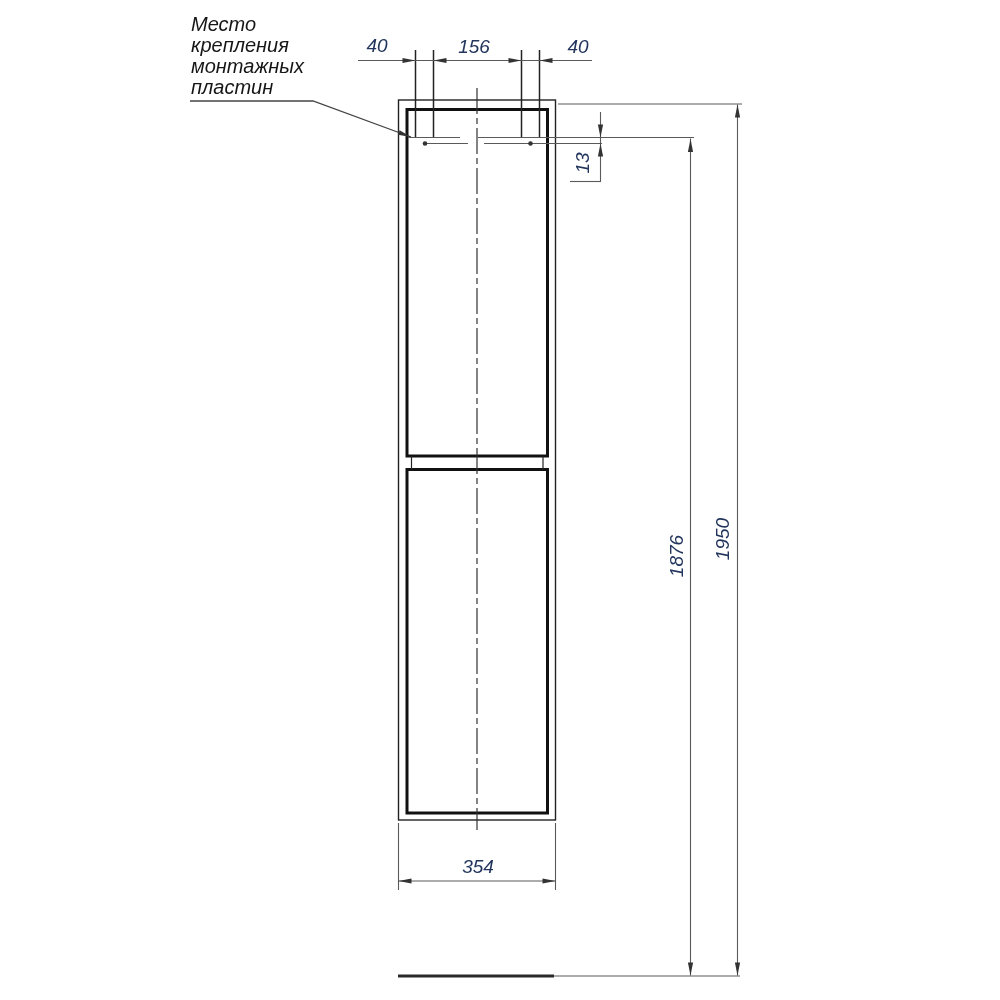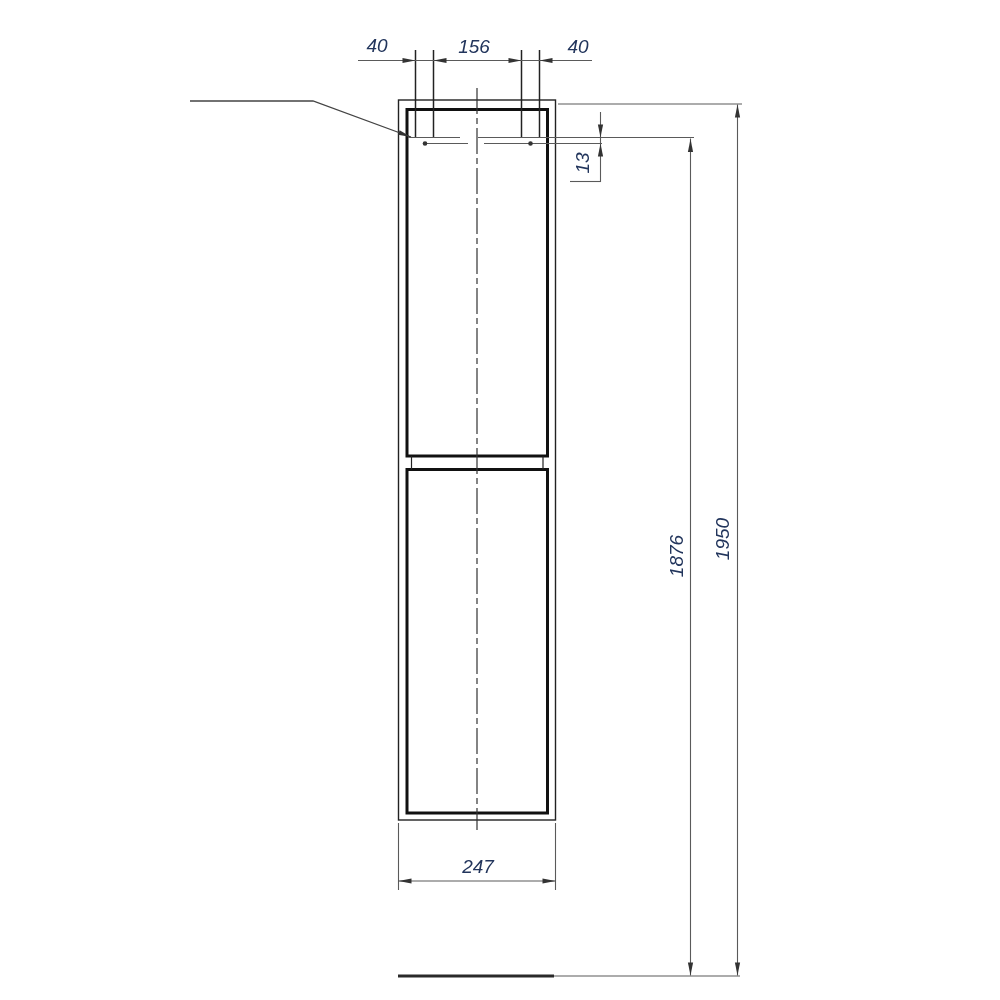--- a/index.html
+++ b/index.html
@@ -122,21 +122,25 @@
       <polygon points="690.5,975.5 687.9,962.5 693.1,962.5"></polygon>
 
       <polygon points="737.5,104.5 734.9,117.5 740.1,117.5"></polygon>
       <polygon points="737.5,975.5 734.9,962.5 740.1,962.5"></polygon>
 
       <polygon points="398.5,881 411.5,878.4 411.5,883.6"></polygon>
       <polygon points="555.5,881 542.5,878.4 542.5,883.6"></polygon>
     </g>
   </svg>
 
+  <div class="note">Место
+крепления
+монтажных
+пластин</div>
 
   <div class="label" style="left:377px;top:46px;">40</div>
   <div class="label" style="left:474px;top:47px;">156</div>
   <div class="label" style="left:578px;top:47px;">40</div>
   <div class="label rot" style="left:583px;top:163px;">13</div>
   <div class="label rot" style="left:677px;top:556px;">1876</div>
   <div class="label rot" style="left:723px;top:539px;">1950</div>
-  <div class="label" style="left:478px;top:867px;">247</div>
+  <div class="label" style="left:478px;top:867px;">354</div>
 </div>
 
 </body></html>

